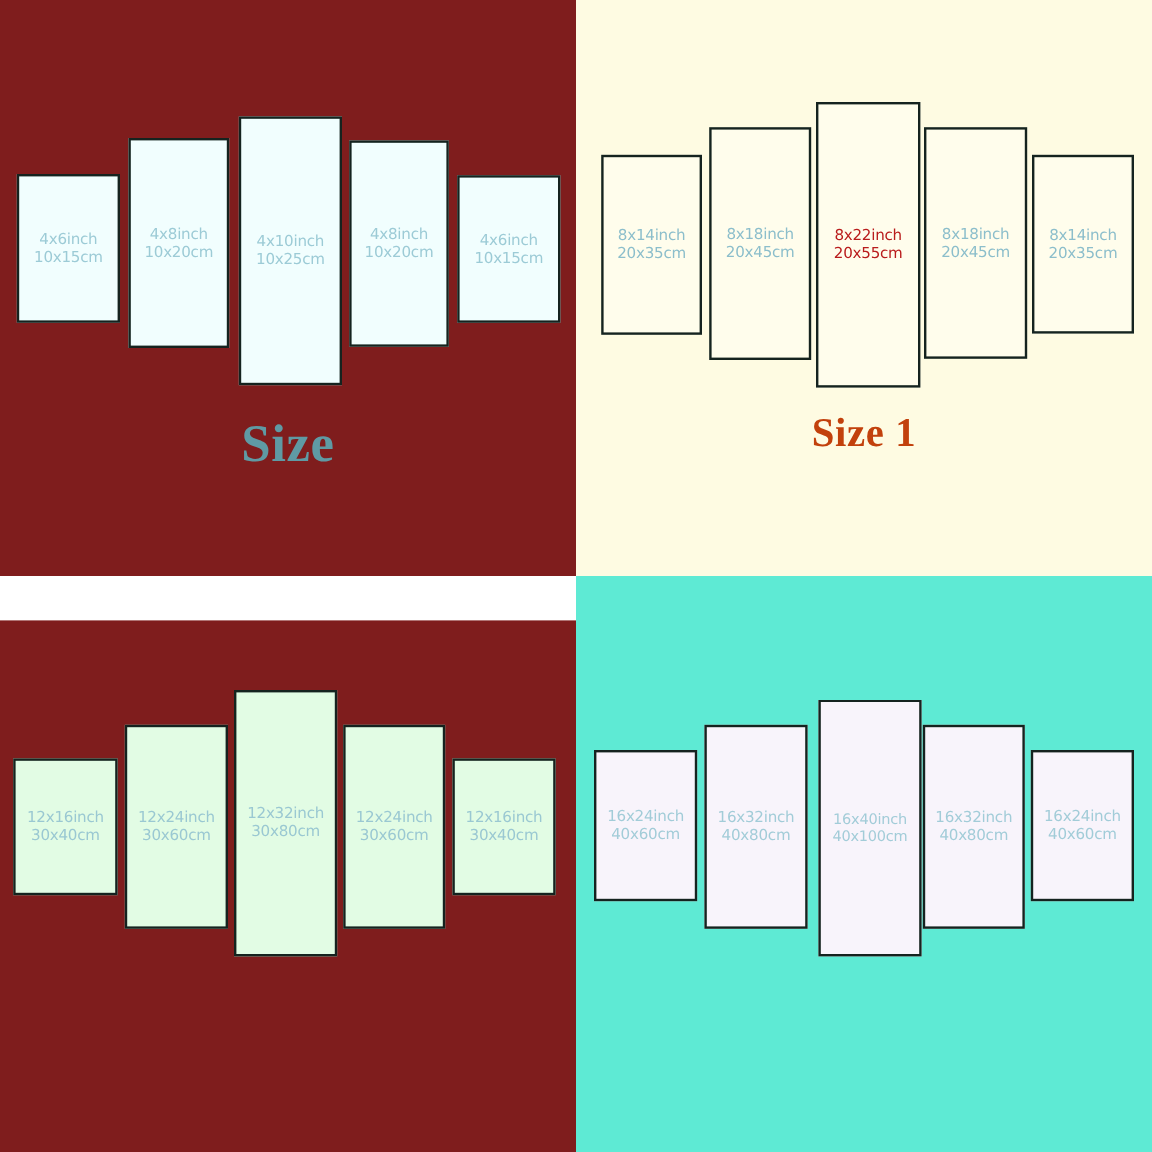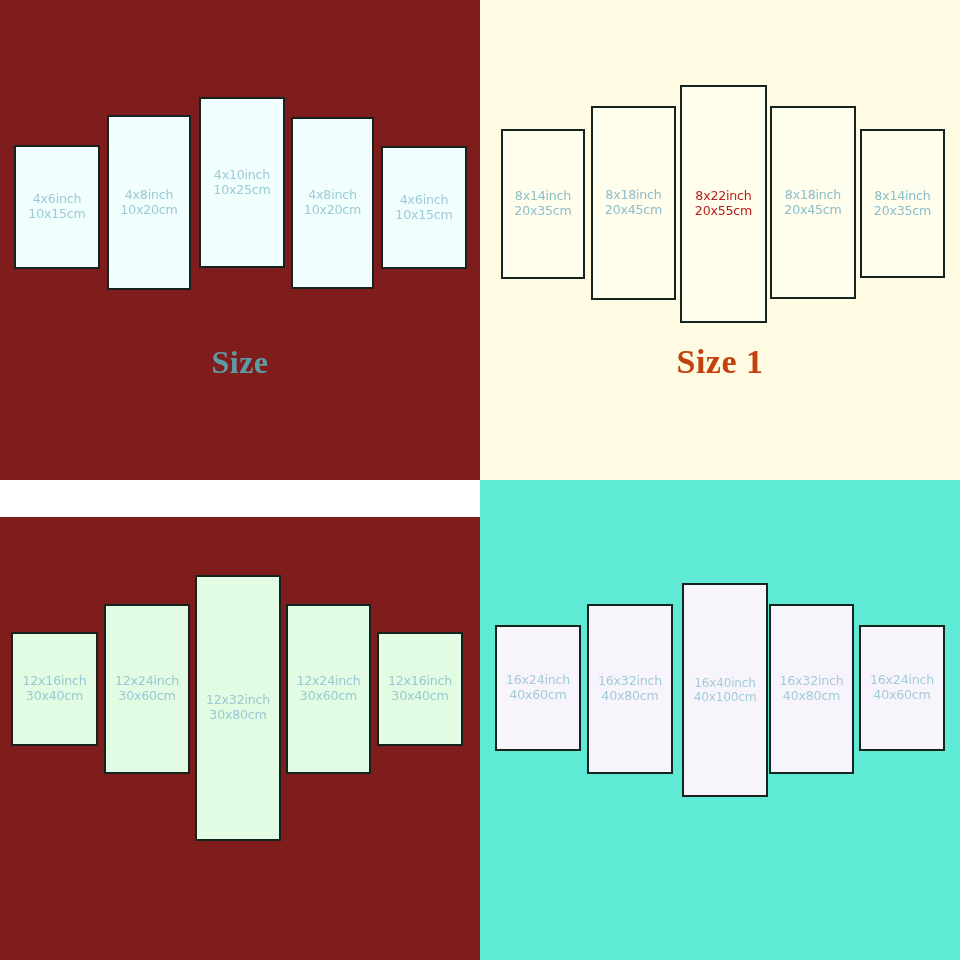--- a/index.html
+++ b/index.html
@@ -64,37 +64,37 @@
     font-family: "Liberation Serif", "DejaVu Serif", serif;
     font-weight: 700;
     letter-spacing: 0.5px;
   }
 
   
   
   .q1 .panels { top: 0; }
   .q1 .p0 { left: 14px;  top: 145px; width: 86px;  height: 124px; }
   .q1 .p1 { left: 107px; top: 115px; width: 84px;  height: 175px; }
-  .q1 .p2 { left: 199px; top: 97px;  width: 86px;  height: 171px; }
+  .q1 .p2 { left: 199px; top: 97px;  width: 86px;  height: 224px; }
   .q1 .p3 { left: 291px; top: 117px; width: 83px;  height: 172px; }
   .q1 .p4 { left: 381px; top: 146px; width: 86px;  height: 123px; }
-  .q1 .quad-title { top: 344px; font-size: 32px; }
+  .q1 .quad-title { top: 344px; font-size: 44px; }
 
   
   .q2 .p0 { left: 501px; top: 129px; width: 84px;  height: 150px; }
   .q2 .p1 { left: 591px; top: 106px; width: 85px;  height: 194px; }
   .q2 .p2 { left: 680px; top: 85px;  width: 87px;  height: 238px; }
   .q2 .p3 { left: 770px; top: 106px; width: 86px;  height: 193px; }
   .q2 .p4 { left: 860px; top: 129px; width: 85px;  height: 149px; }
   .q2 .quad-title { top: 343px; font-size: 34px; }
 
   
   .q3 .p0 { left: 11px;  top: 632px; width: 87px;  height: 114px; }
   .q3 .p1 { left: 104px; top: 604px; width: 86px;  height: 170px; }
-  .q3 .p2 { left: 195px; top: 575px; width: 86px;  height: 266px; }
+  .q3 .p2 { left: 195px; top: 575px; width: 86px;  height: 222px; }
   .q3 .p3 { left: 286px; top: 604px; width: 85px;  height: 170px; }
   .q3 .p4 { left: 377px; top: 632px; width: 86px;  height: 114px; }
 
   
   .q4 .p0 { left: 495px; top: 625px; width: 86px;  height: 126px; }
   .q4 .p1 { left: 587px; top: 604px; width: 86px;  height: 170px; }
   .q4 .p2 { left: 682px; top: 583px; width: 86px;  height: 214px; justify-content: center; }
   .q4 .p3 { left: 769px; top: 604px; width: 85px;  height: 170px; }
   .q4 .p4 { left: 859px; top: 625px; width: 86px;  height: 126px; }
 

